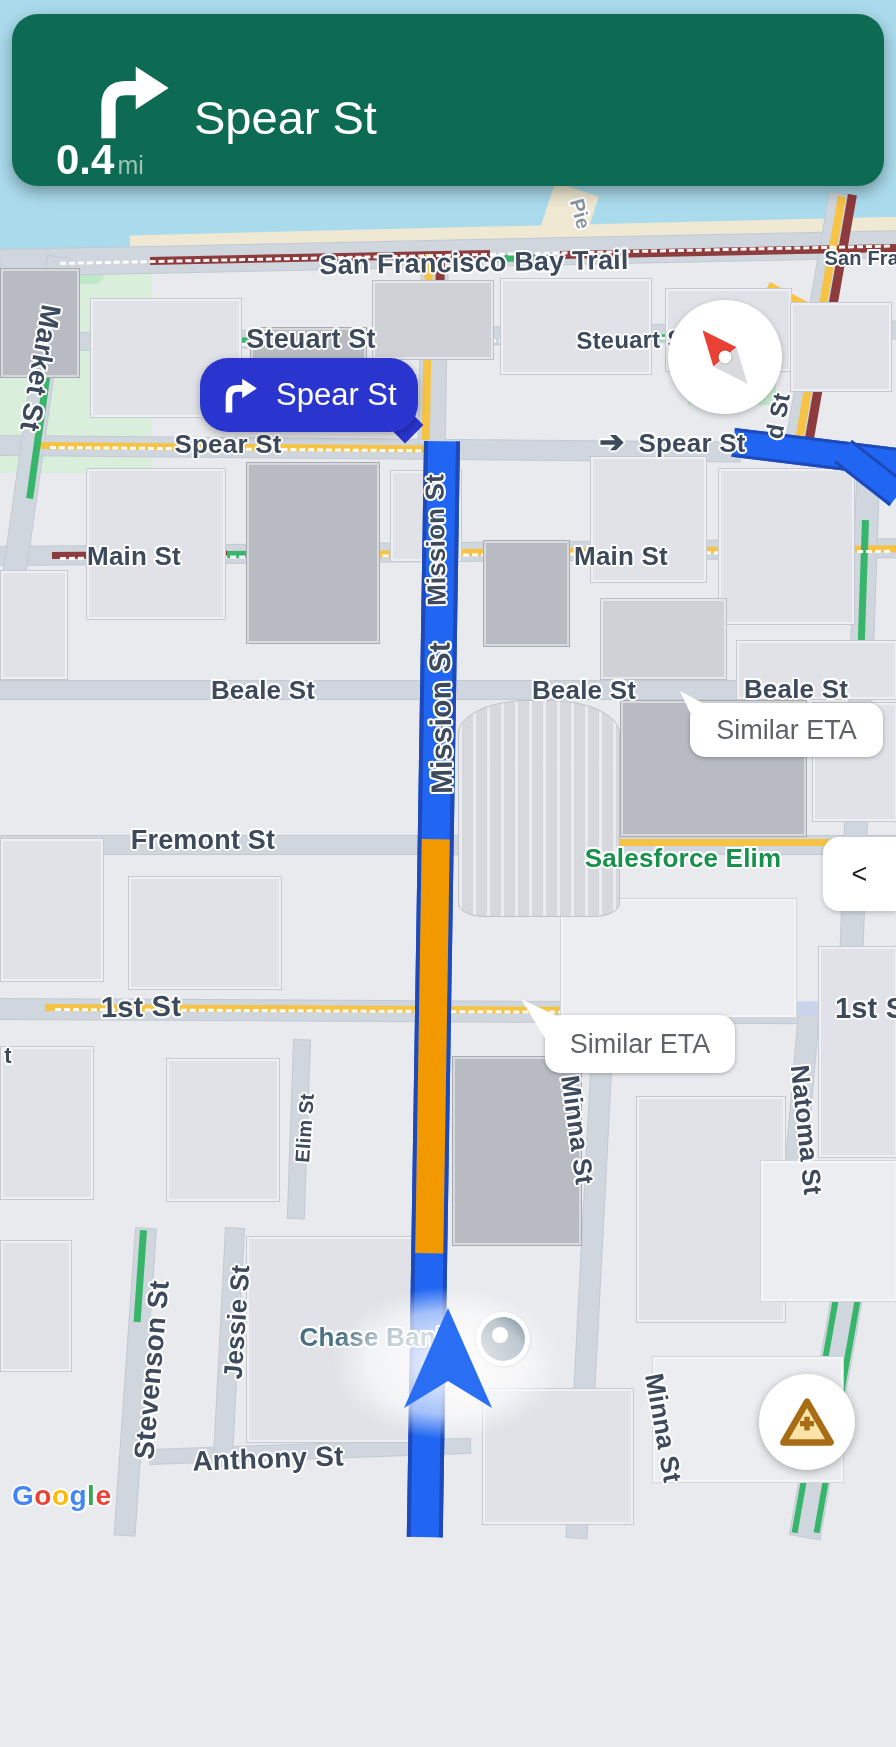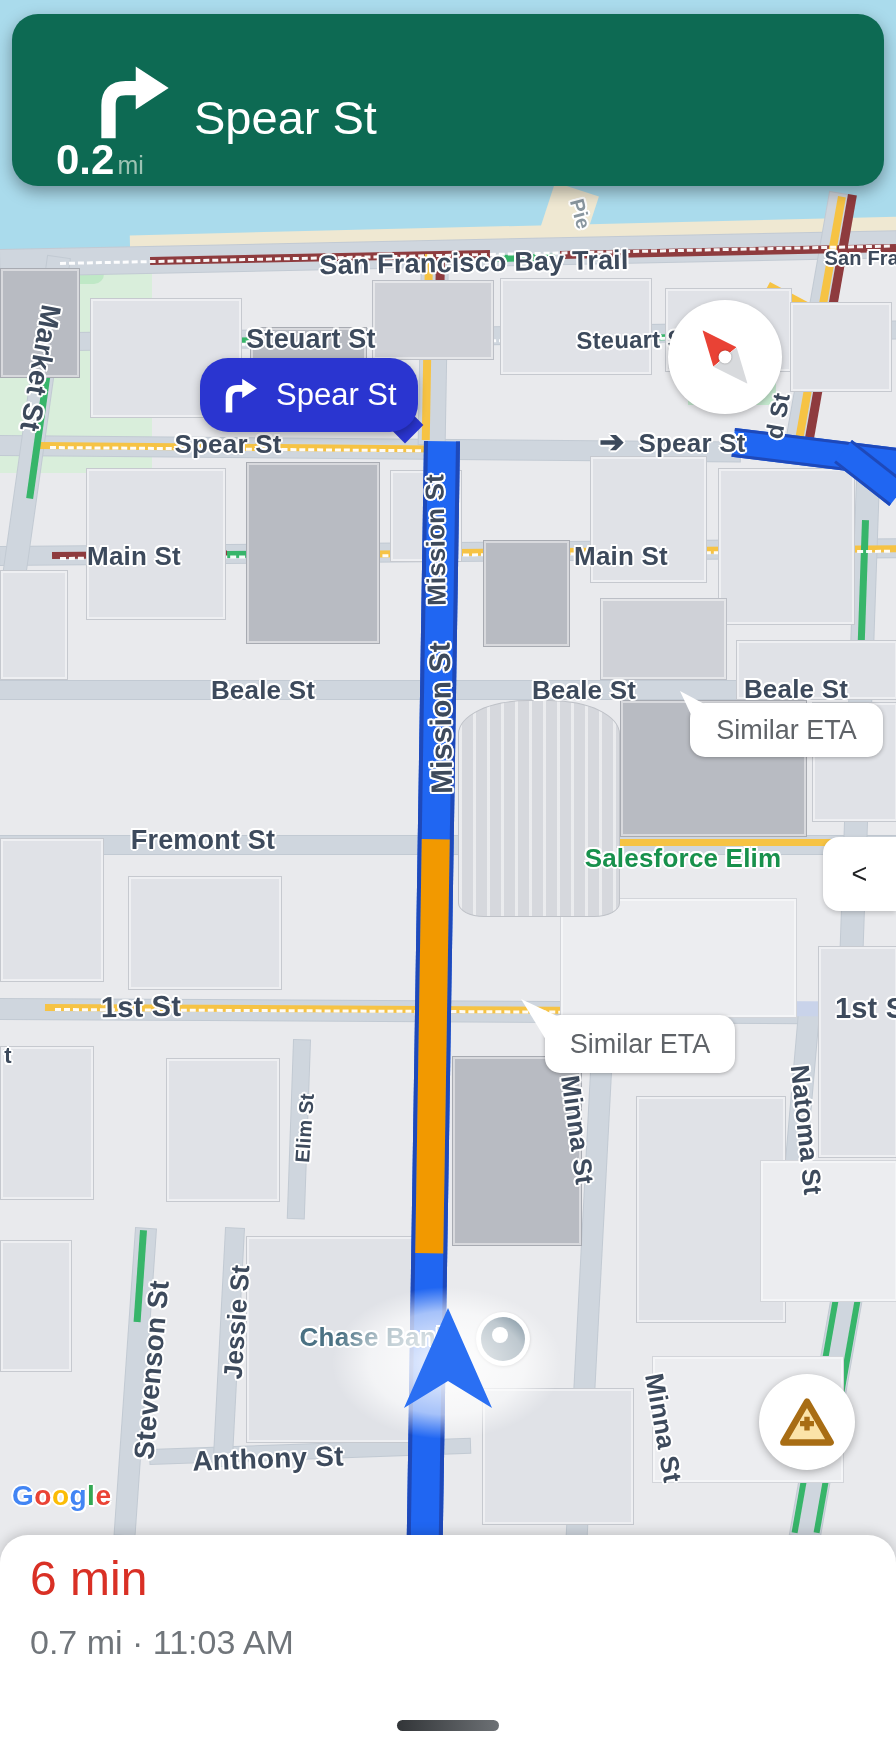--- a/index.html
+++ b/index.html
@@ -276,23 +276,18 @@
   </div>
 
   <div id="google-logo" class="abs"><span style="color: rgb(66, 133, 244);">G</span><span style="color: rgb(234, 67, 53);">o</span><span style="color: rgb(251, 188, 5);">o</span><span style="color: rgb(66, 133, 244);">g</span><span style="color: rgb(52, 168, 83);">l</span><span style="color: rgb(234, 67, 53);">e</span></div>
 
   <div id="banner" class="abs">
     <svg width="92" height="86" viewBox="0 0 60 60">
       <path d="M15 56V33q0-12 12-12h9" fill="none" stroke="#fff" stroke-width="10"></path>
       <path d="M34 6v30l23-15z" fill="#fff"></path>
     </svg>
     <div class="dist">
-      <span>0.2</span><span class="unit">mi</span>
+      <span>0.4</span><span class="unit">mi</span>
     </div>
     <div class="street">Spear St</div>
   </div>
 
-  <div id="sheet" class="abs">
-    <div class="eta">6 min</div>
-    <div class="details">0.7 mi · 11:03 AM</div>
-    <div id="handle"></div>
-  </div>
 </div>
 
 </body></html>

